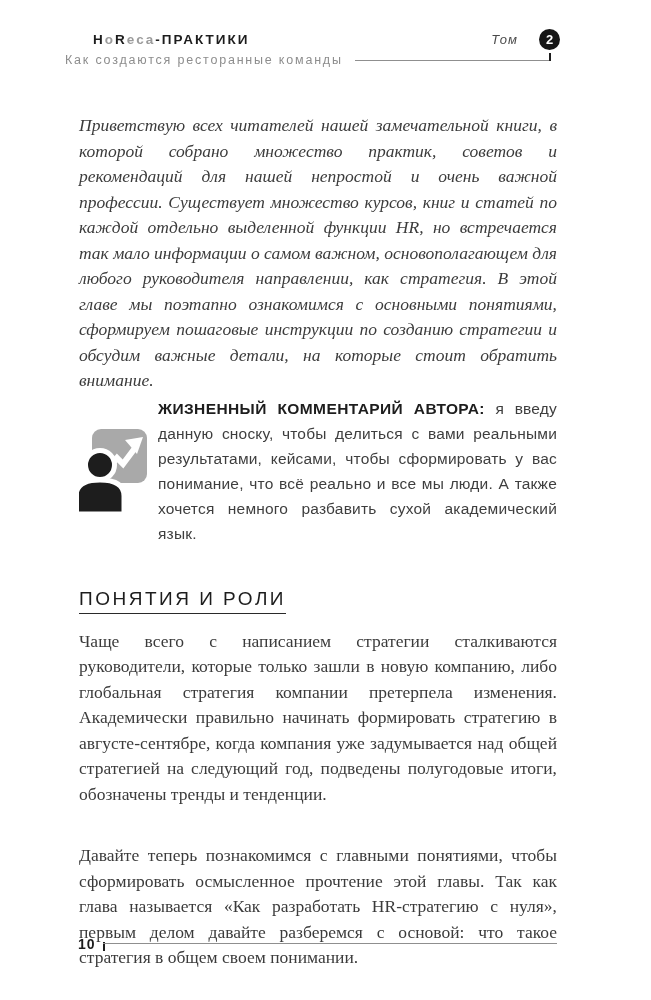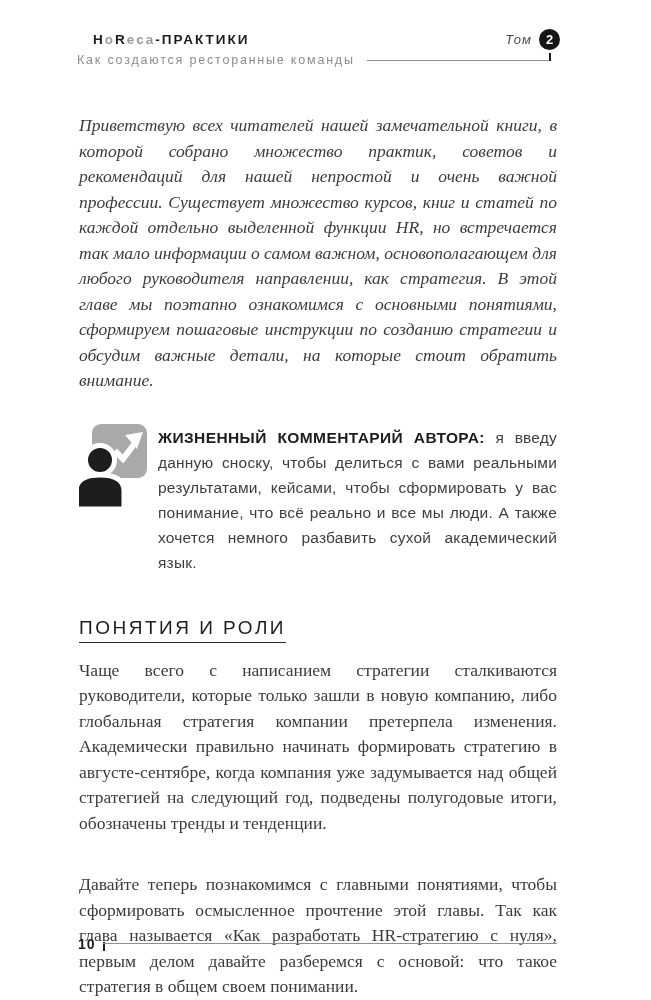--- a/index.html
+++ b/index.html
@@ -24,21 +24,21 @@
     padding-left: 28px;
   }
   .brand {
     font-size: 13.5px;
     font-weight: bold;
     letter-spacing: 2px;
     color: #1d1d1d;
     white-space: nowrap;
   }
   .brand .lt { color: #9b9b9b; font-weight: bold; }
-  .volume-group { display: flex; align-items: center; gap: 7px; }
+  .volume-group { display: flex; align-items: center; gap: 21px; }
   .volume-label {
     font-size: 13px;
     font-style: italic;
     letter-spacing: 1px;
     color: #4a4a4a;
   }
   .volume-circle {
     width: 21px; height: 21px;
     border-radius: 50%;
     background: #161616;
@@ -53,21 +53,20 @@
     display: flex;
     align-items: center;
     margin-top: 4px;
     height: 16px;
   }
   .subtitle {
     font-size: 12.5px;
     letter-spacing: 1.8px;
     color: #8d8d8d;
     white-space: nowrap;
-    margin-left: 12px;
   }
   .h-rule-wrap { flex: 1; position: relative; height: 16px; margin-left: 12px; }
   .h-rule {
     position: absolute; left: 0; right: 10px; top: 8px;
     height: 1px; background: #8f8f8f;
   }
   .h-tick {
     position: absolute; right: 10px; top: 1px;
     width: 2px; height: 8px; background: #1d1d1d;
     transform: translateX(50%);
@@ -82,22 +81,21 @@
     color: #3b3b3b;
     text-align: justify;
   }
   .par-1 { margin-top: 45px; font-style: italic; }
   .par-2 { margin-top: 15px; font-family: Liberation Serif, serif; }
   .par-3 { margin-top: 36px; }
 
   
   .callout {
     display: flex;
-    align-items: flex-start;
-    margin-top: 29px;
+    align-items: center;
   }
   .callout-icon { flex: none; width: 68px; height: 84px; margin-right: 11px; }
   .callout-body {
     flex: 1;
     font-family: "Liberation Sans", sans-serif;
     font-size: 15.5px;
     line-height: 25px;
     letter-spacing: 0.2px;
     color: #3e3e3e;
     text-align: justify;

